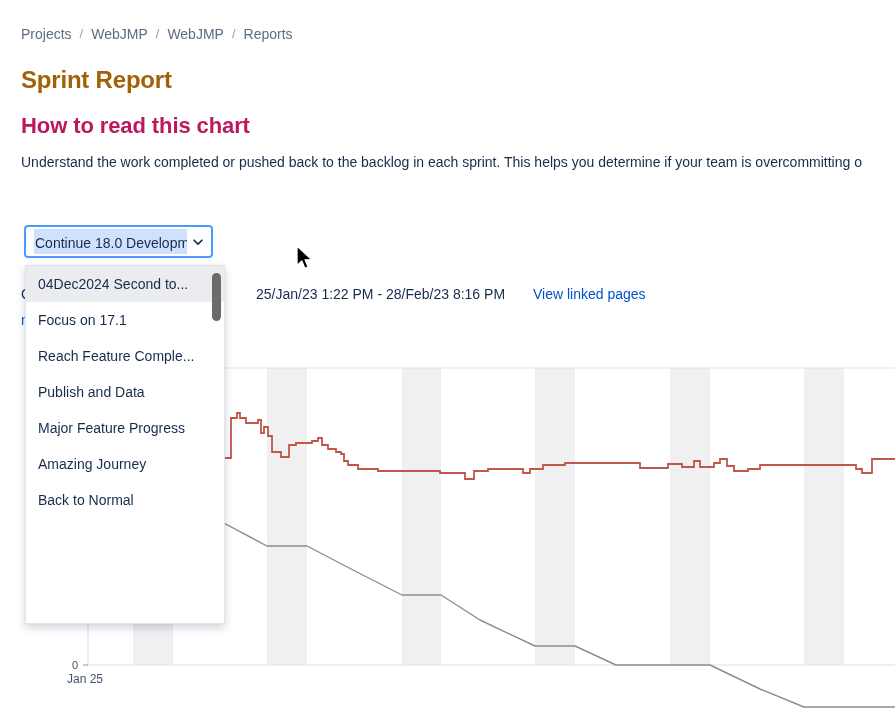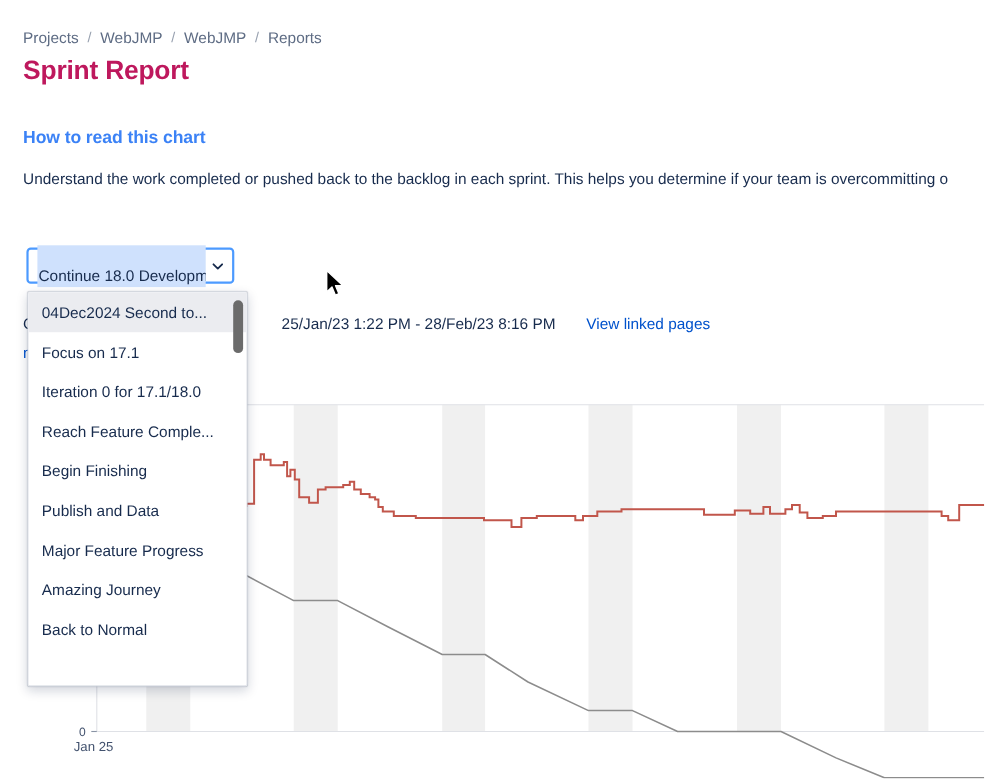--- a/index.html
+++ b/index.html
@@ -38,39 +38,39 @@
   .bc-sep {
     color: #97a0af;
     margin: 0 8px;
     font-size: 13px;
   }
 
   
   .page-title {
     position: absolute;
     left: 21px;
-    top: 51px;
+    top: 66px;
     font-size: 24px;
     line-height: 28px;
     font-weight: 600;
     letter-spacing: -0.2px;
-    color: #be185d;
+    color: #a16207;
     margin: 0;
   }
 
   
   .howto-title {
     position: absolute;
     left: 21px;
     top: 114px;
-    font-size: 16px;
+    font-size: 22px;
     line-height: 24px;
     font-weight: 600;
     letter-spacing: -0.1px;
-    color: #3b82f6;
+    color: #be185d;
     margin: 0;
   }
   .howto-desc {
     position: absolute;
     left: 21px;
     top: 152px;
     width: 1150px;
     font-size: 14px;
     line-height: 20px;
     color: #172b4d;
@@ -96,21 +96,21 @@
   }
   .select-text {
     flex: 1 1 auto;
     font-size: 14px;
     line-height: 18px;
     color: #172b4d;
     background: #cfe1fd;
     white-space: nowrap;
     overflow: hidden;
     text-overflow: clip;
-    padding: 18px 1px 2px 1px;
+    padding: 5px 1px 2px 1px;
   }
   .chevron-down {
     flex: 0 0 auto;
     width: 14px;
     height: 14px;
     margin-left: 4px;
     display: block;
   }
 
   
@@ -308,23 +308,21 @@
   <span class="select-text">Continue 18.0 Developm</span>
   <svg class="chevron-down" viewBox="0 0 16 16">
     <path d="M3.5 6 L8 10.5 L12.5 6" fill="none" stroke="#172b4d" stroke-width="1.9" stroke-linecap="round" stroke-linejoin="round"></path>
   </svg>
 </div>
 
 <div class="dropdown">
   <ul class="dd-list">
     <li class="dd-item selected">04Dec2024 Second to...</li>
     <li class="dd-item">Focus on 17.1</li>
-    <li class="dd-item">Iteration 0 for 17.1/18.0</li>
     <li class="dd-item">Reach Feature Comple...</li>
-    <li class="dd-item">Begin Finishing</li>
     <li class="dd-item">Publish and Data</li>
     <li class="dd-item">Major Feature Progress</li>
     <li class="dd-item">Amazing Journey</li>
     <li class="dd-item">Back to Normal</li>
   </ul>
   <div class="dd-scroll-track"></div>
   <div class="dd-scroll-thumb"></div>
 </div>
 
 <svg class="cursor" viewBox="0 0 20 28">

